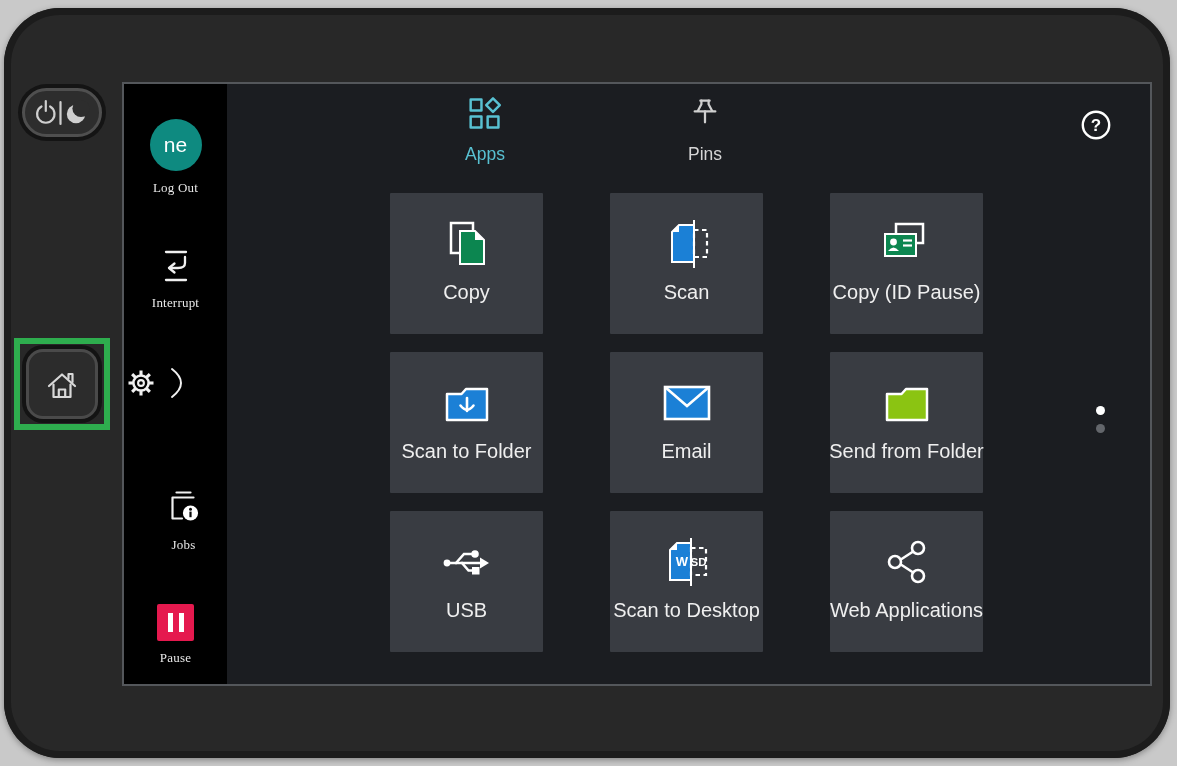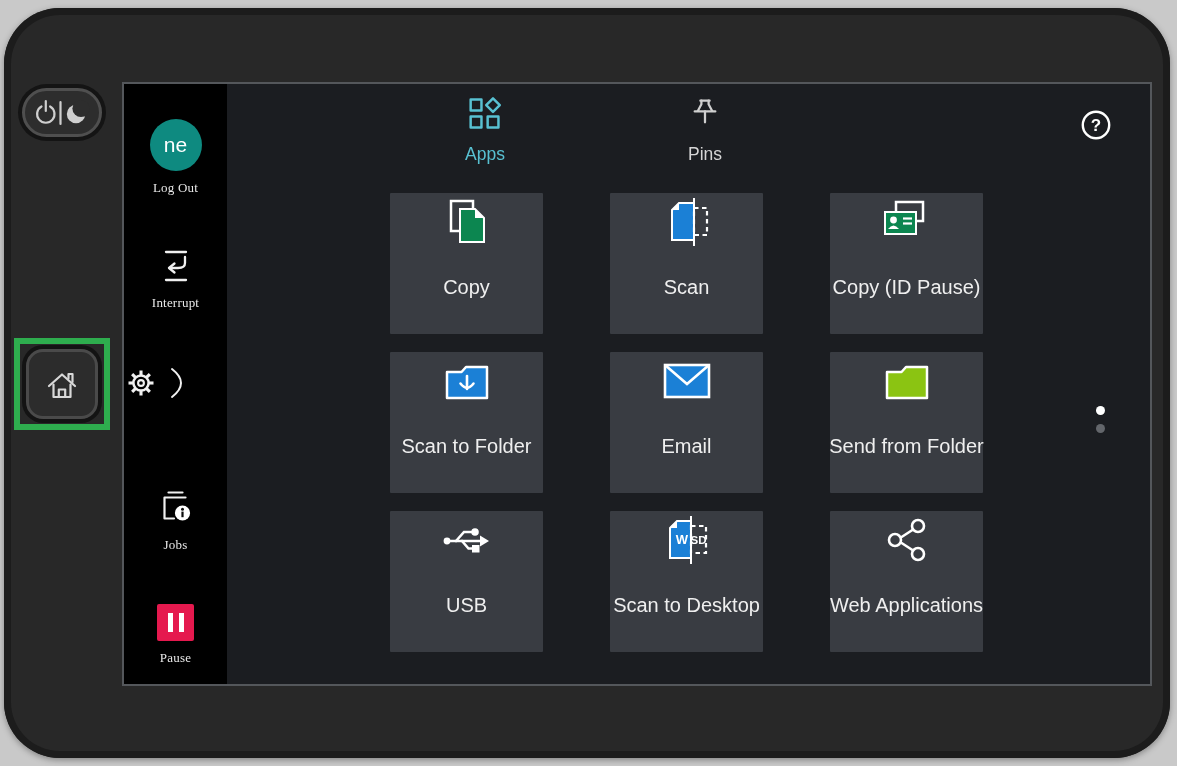--- a/index.html
+++ b/index.html
@@ -65,21 +65,21 @@
     background:none;border:none;padding:0;cursor:pointer;line-height:0;}
 
   
   .grid{
     position:absolute;left:116px;top:109px;
     display:grid;grid-template-columns:repeat(3,200px);grid-auto-rows:141px;gap:18px 20px;
   }
   .tile{
     background:#393c42;border:none;border-radius:1px;cursor:pointer;
     display:flex;flex-direction:column;align-items:center;justify-content:flex-start;
-    padding-top:1px;gap:26px;color:#efefef;margin-left:47px;
+    padding-top:23px;gap:9px;color:#efefef;margin-left:47px;
   }
   .tile .tile-icon{height:56px;display:flex;align-items:center;justify-content:center;line-height:0;}
   .tile .tile-label{font-size:20px;white-space:nowrap;}
 
   
   .dots{position:absolute;left:869px;top:322px;display:flex;flex-direction:column;gap:9px;align-items:center;}
   .dot{width:9px;height:9px;border-radius:50%;background:#63666b;border:none;padding:0;cursor:pointer;}
   .dot.active{background:#fff;}
 </style>
 </head>
@@ -148,21 +148,21 @@
             <line x1="17" y1="4.5" x2="17" y2="9.5" transform="rotate(315 17 17)"></line>
           </g>
           <circle cx="17" cy="17" r="7.6" stroke="#f0f0f0" stroke-width="2.5" fill="#000"></circle>
           <circle cx="17" cy="17" r="2.9" stroke="#f0f0f0" stroke-width="2.1" fill="none"></circle>
         </svg>
         <svg width="13" height="32" viewBox="0 0 13 32">
           <path d="M2 2 Q11 9 11 16 Q11 23 2 30" stroke="#f0f0f0" stroke-width="2" fill="none" stroke-linecap="round"></path>
         </svg>
       </button>
 
-      <button class="side-item" style="top:404px;">
+      <button class="side-item" style="top:404px;margin-left:8px;">
         <svg width="38" height="40" viewBox="0 0 38 40">
           <g stroke="#f0f0f0" stroke-width="2.2" fill="none" stroke-linecap="round" stroke-linejoin="round">
             <path d="M11.5 4.5 H25.5"></path>
             <path d="M8.5 9.5 H28.5"></path>
             <path d="M7.5 9.5 V30.5 H17"></path>
           </g>
           <circle cx="25.5" cy="25" r="7.6" fill="#fff"></circle>
           <circle cx="25.5" cy="21.3" r="1.5" fill="#0b0b0b"></circle>
           <rect x="24.4" y="23.6" width="2.2" height="5.6" fill="#0b0b0b"></rect>
         </svg>

